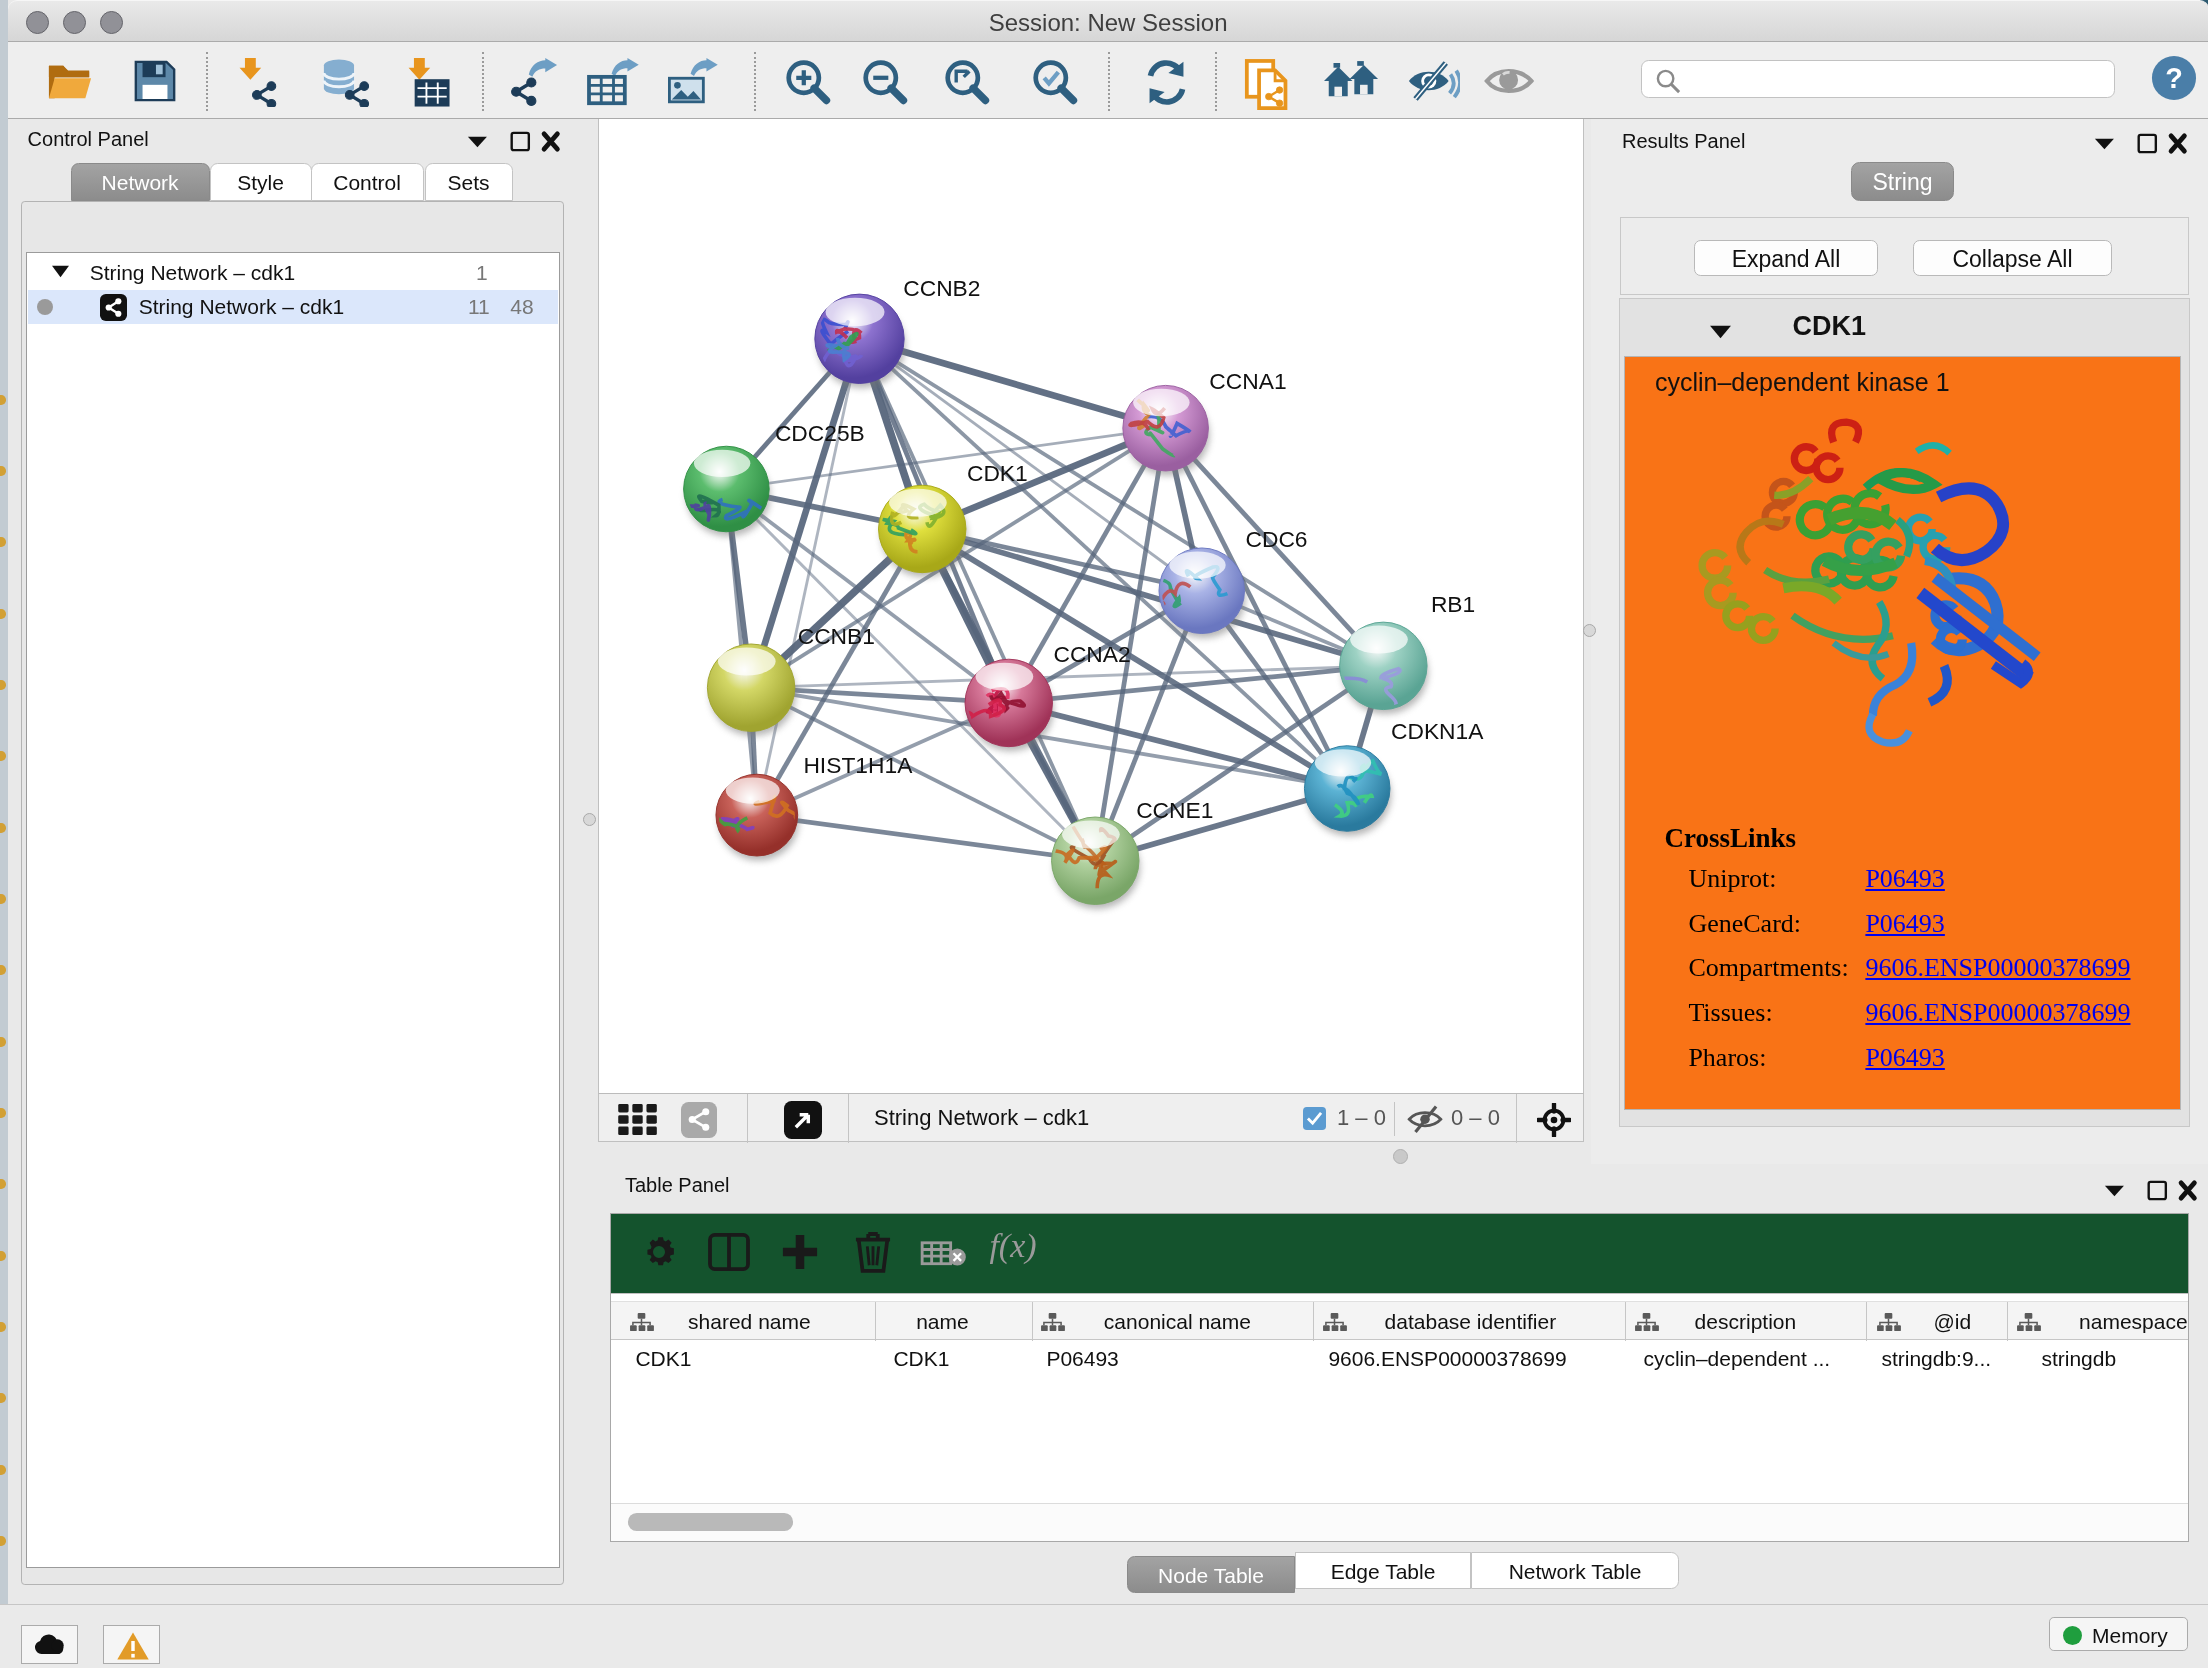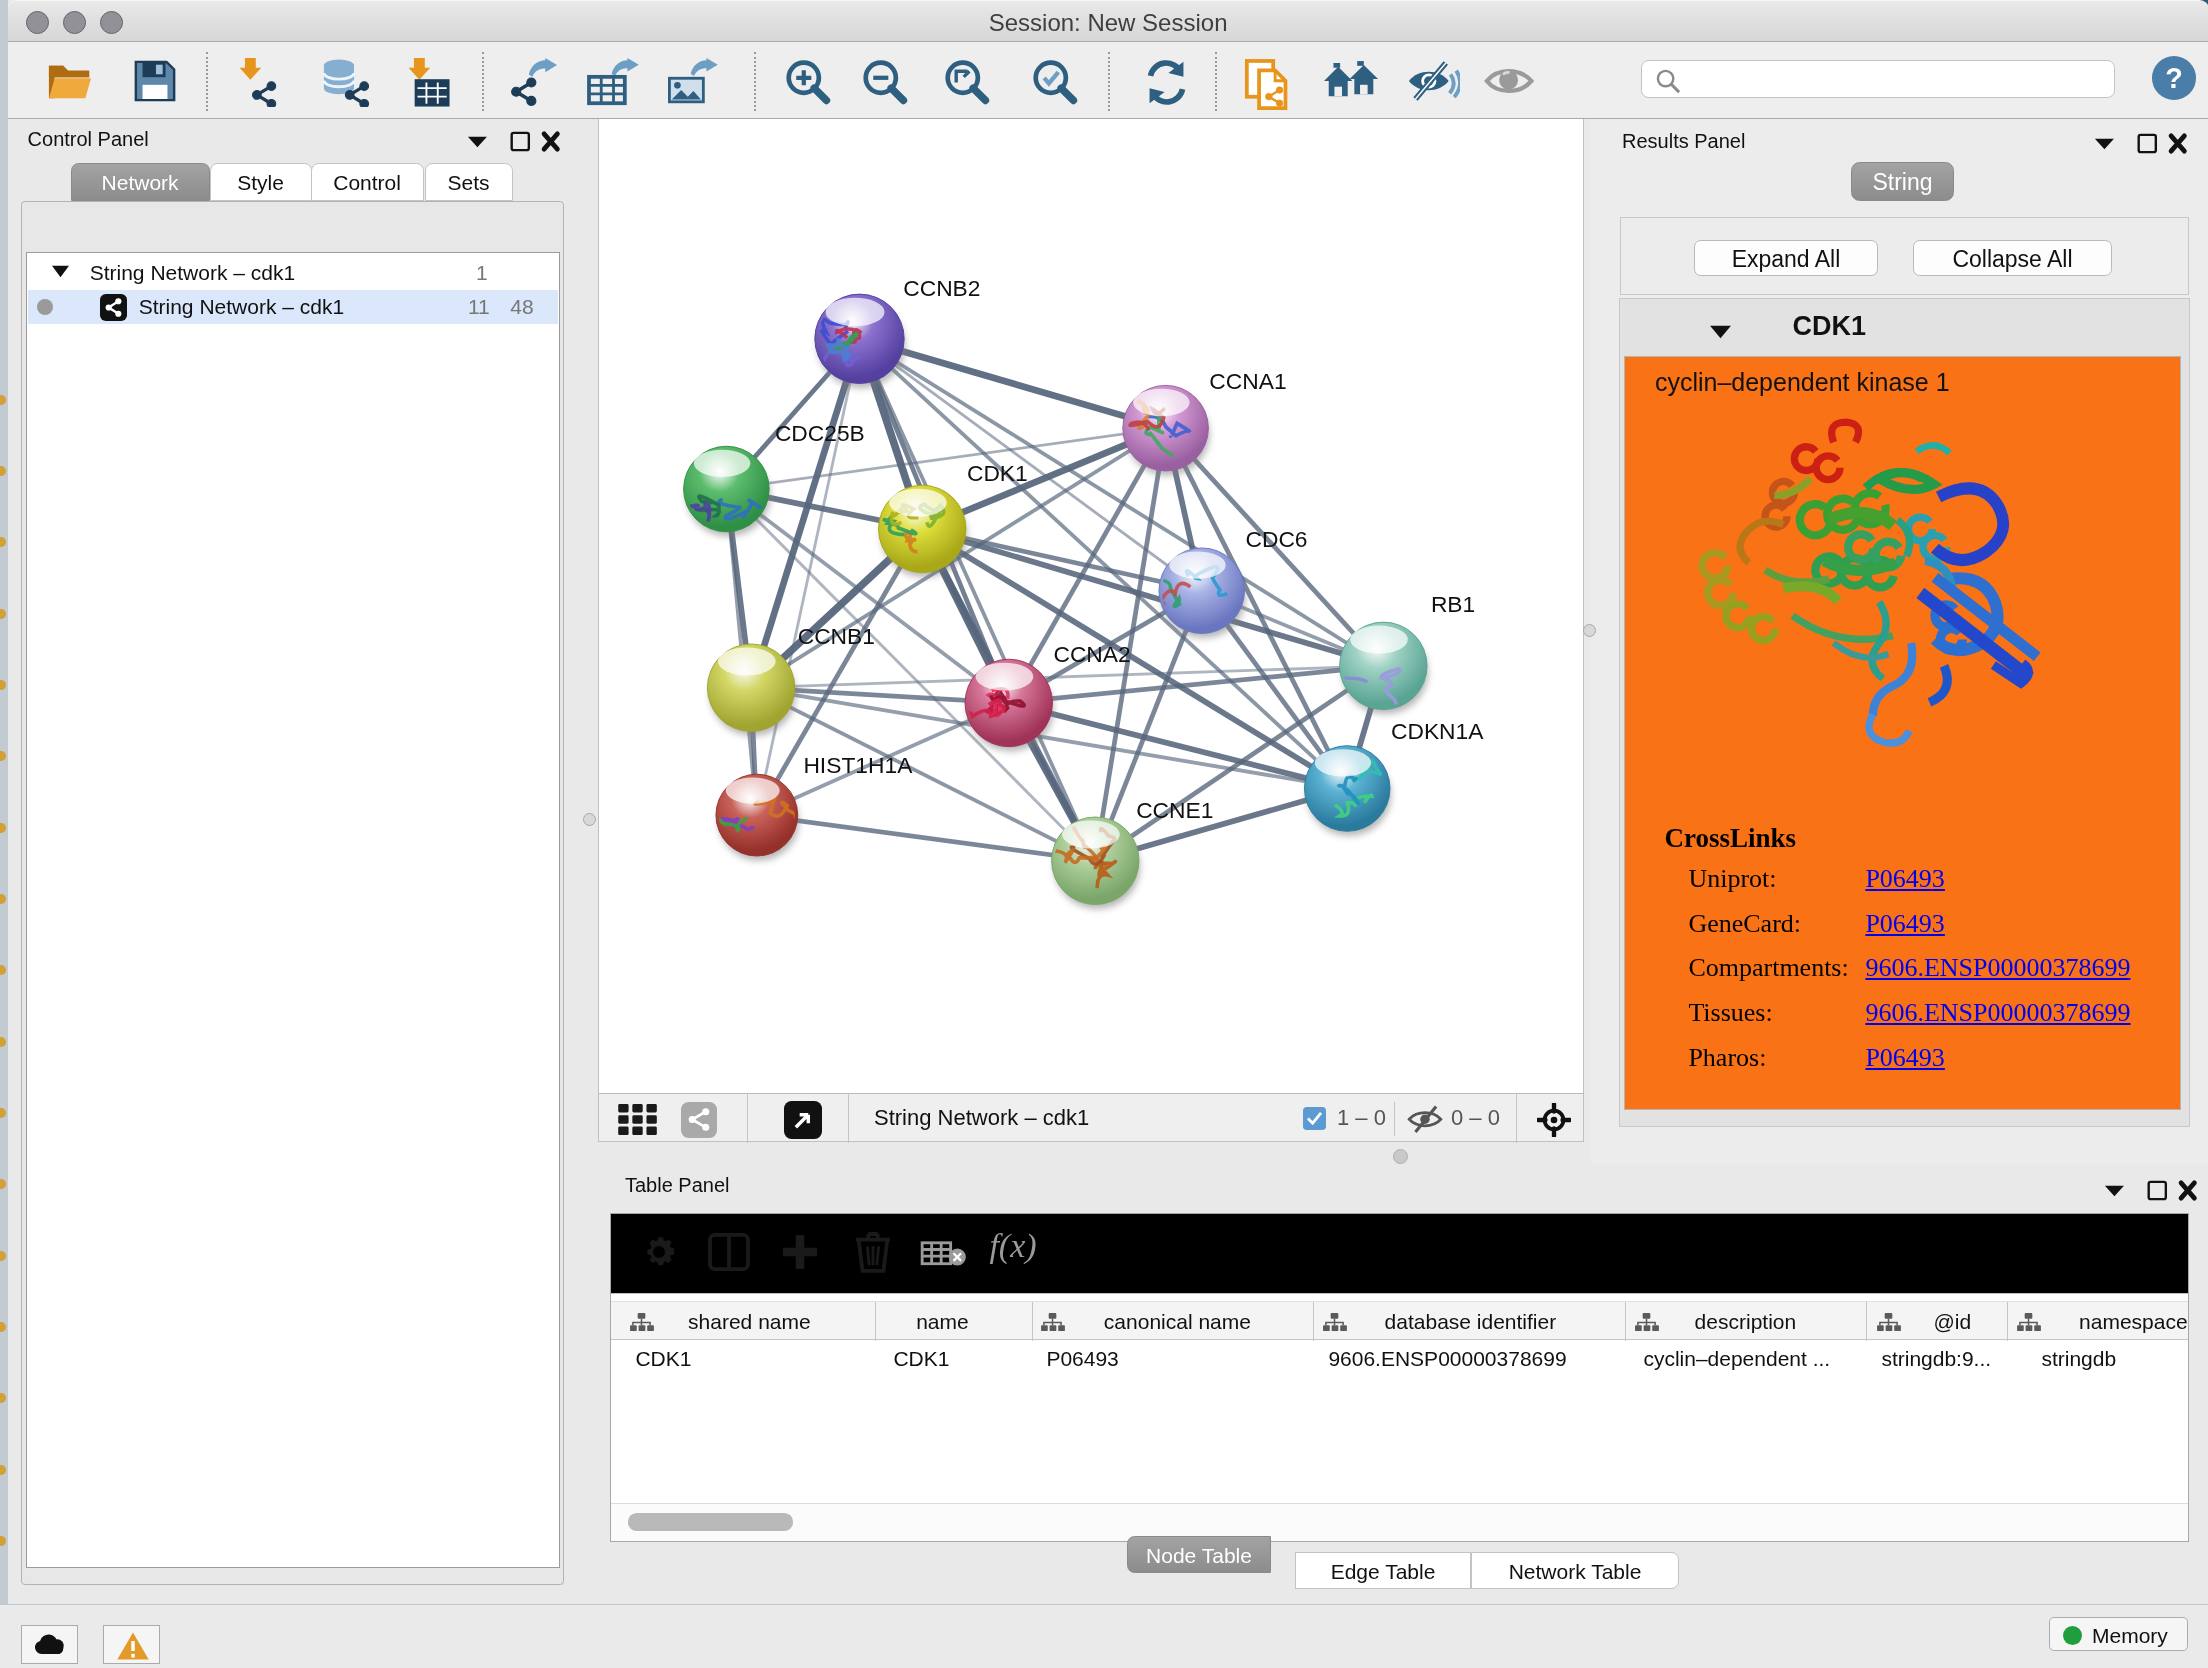--- a/index.html
+++ b/index.html
@@ -677,21 +677,21 @@
 </div>
 
 <div id="tpanel" class="abs">
 <div class="ptitle" style="position:absolute;left:27px;top:9.5px;">Table Panel</div>
 <svg class="pctl" style="position:absolute;left:1505px;top:15px;" width="99" height="23" viewBox="0 0 104 24">
   <path d="M2 7 L22 7 L12 18 Z" fill="#111"></path>
   <rect x="48" y="3" width="18" height="18" fill="none" stroke="#111" stroke-width="2.5" rx="2"></rect>
   <path d="M82 4 L96 20 M96 4 L82 20" stroke="#111" stroke-width="5" stroke-linecap="round"></path>
 </svg>
 <div style="position:absolute;left:12.4px;top:49px;width:1579px;height:329px;background:#ffffff;border:1px solid #a8a8a8;overflow:hidden;">
-  <div style="position:absolute;left:0;top:0;width:100%;height:80px;background:#000000;border-bottom:1px solid #c0c0c0;">
+  <div style="position:absolute;left:0;top:0;width:100%;height:80px;background:#14532d;border-bottom:1px solid #c0c0c0;">
     <svg style="position:absolute;left:28.5px;top:19px;" width="38" height="38" viewBox="0 0 24 24">
       <path fill="#1a1a1a" d="M12 8.2a3.8 3.8 0 1 0 0 7.6 3.8 3.8 0 0 0 0-7.6zm9.4 5.3l-2.1.5a7.3 7.3 0 0 1-.5 1.2l1.2 1.8-2 2-1.8-1.2c-.4.2-.8.4-1.2.5l-.5 2.1h-2.9l-.5-2.1a7.3 7.3 0 0 1-1.2-.5l-1.8 1.2-2-2 1.2-1.8a7.3 7.3 0 0 1-.5-1.2l-2.1-.5v-2.9l2.1-.5c.1-.4.3-.8.5-1.2L6.1 6.1l2-2 1.8 1.2c.4-.2.8-.4 1.2-.5l.5-2.1h2.9l.5 2.1c.4.1.8.3 1.2.5l1.8-1.2 2 2-1.2 1.8c.2.4.4.8.5 1.2l2.1.5z"></path>
     </svg>
     <svg style="position:absolute;left:97px;top:19px;" width="42" height="38" viewBox="0 0 44 40">
       <rect x="2" y="2" width="40" height="36" rx="5" fill="none" stroke="#1a1a1a" stroke-width="4"></rect>
       <path d="M22 2 L22 38" stroke="#1a1a1a" stroke-width="4"></path>
     </svg>
     <svg style="position:absolute;left:169px;top:19px;" width="40" height="38" viewBox="0 0 42 40">
       <path d="M21 2 L21 38 M3 20 L39 20" stroke="#1a1a1a" stroke-width="9"></path>
     </svg>
@@ -785,21 +785,21 @@
         <div style="position:absolute;left:435px;top:6.7px;font-size:21px;color:#111;white-space:nowrap;">P06493</div>
         <div style="position:absolute;left:717px;top:6.7px;font-size:21px;color:#111;white-space:nowrap;">9606.ENSP00000378699</div>
         <div style="position:absolute;left:1032px;top:6.7px;font-size:21px;color:#111;white-space:nowrap;">cyclin–dependent ...</div>
         <div style="position:absolute;left:1270px;top:6.7px;font-size:21px;color:#111;white-space:nowrap;">stringdb:9...</div>
         <div style="position:absolute;left:1430px;top:6.7px;font-size:21px;color:#111;white-space:nowrap;">stringdb</div>
       </div>
   <div style="position:absolute;left:0;top:289px;width:100%;height:40px;background:#fbfbfb;border-top:1px solid #dcdcdc;">
     <div style="position:absolute;left:17px;top:8.6px;width:165px;height:18px;background:#b9b9b9;border-radius:8.6px;"></div>
   </div>
 </div>
-<div class="tab" style="position:absolute;left:529px;top:372px;width:144px;height:37px;line-height:37px;background:linear-gradient(#a3a3a3,#8c8c8c);color:#fff;border-color:#8a8a8a;border-radius:7.6px 0 0 7.6px;">Node Table</div>
+<div class="tab" style="position:absolute;left:529px;top:392px;width:168px;height:37px;line-height:37px;background:linear-gradient(#a3a3a3,#8c8c8c);color:#fff;border-color:#8a8a8a;border-radius:7.6px 0 0 7.6px;">Node Table</div>
 <div class="tab" style="position:absolute;left:697px;top:388px;width:176px;height:37px;line-height:37px;border-radius:0;">Edge Table</div>
 <div class="tab" style="position:absolute;left:873px;top:388px;width:208px;height:37px;line-height:37px;border-radius:0 7.6px 7.6px 0;">Network Table</div>
 </div>
 
 <div id="statusbar" class="abs">
   <div class="sbtn" style="left:21px;">
     <svg style="position:absolute;left:9.5px;top:6.7px;" width="36" height="25" viewBox="0 0 38 26">
       <path fill="#111" d="M10 22 a7 7 0 0 1 -1.5-13.8 A9.5 9.5 0 0 1 27 9.5 a6.5 6.5 0 0 1 2 12.5 z"></path>
       <circle cx="27" cy="13" r="6.5" fill="#111"></circle>
     </svg>

